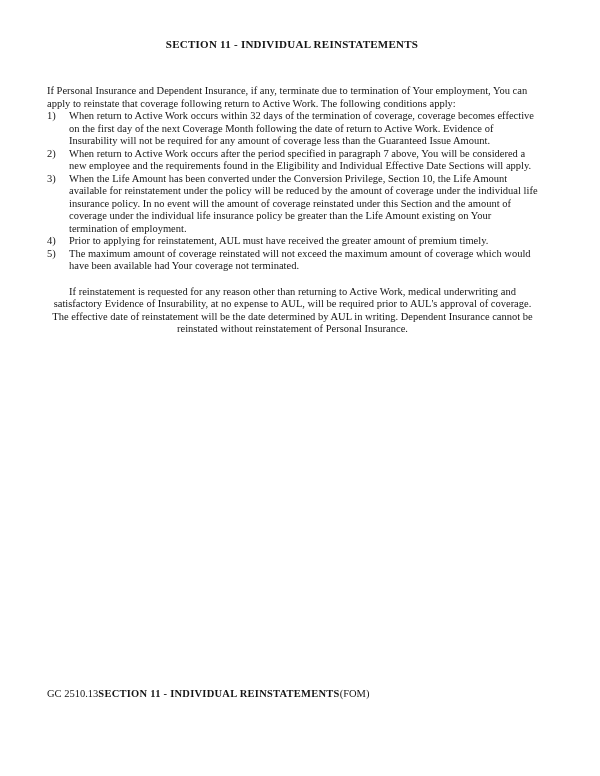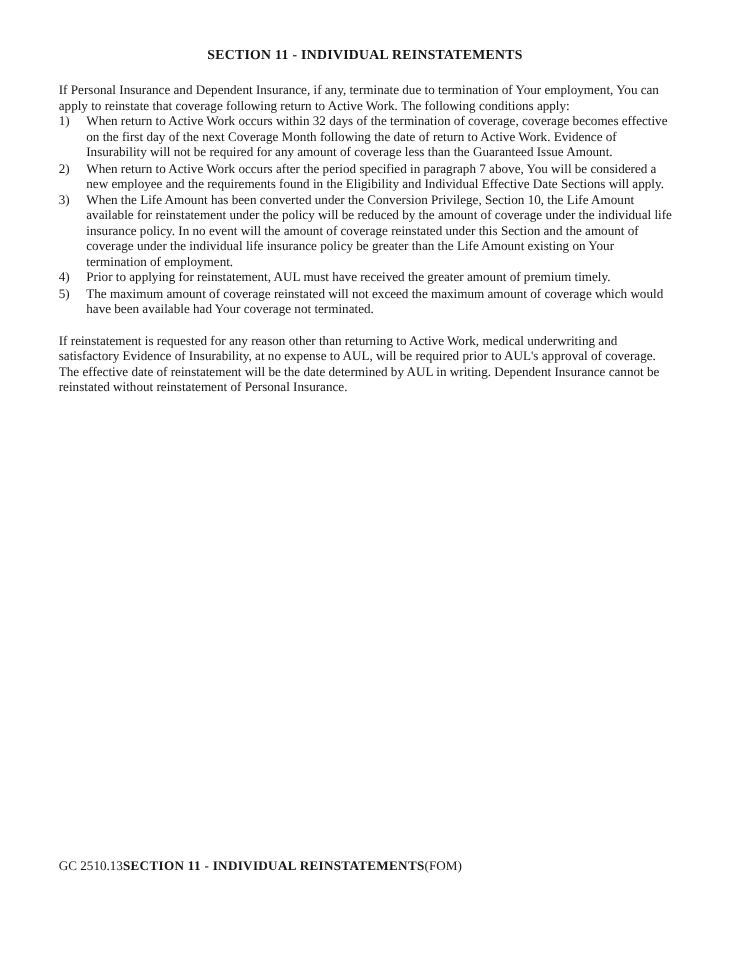--- a/index.html
+++ b/index.html
@@ -24,37 +24,38 @@
     text-align: center;
     font-weight: bold;
     font-size: 11px;
     letter-spacing: 0.25px;
     line-height: 12px;
   }
   .content {
     padding: 17px 46px 0 47px;
   }
   .paragraph {
-    margin: 0 0 0 0;
+    margin: 18px 0 0 0;
   }
   .numbered-list {
     margin: 0;
   }
   .list-item {
     display: flex;
     align-items: flex-start;
   }
   .list-item .num {
     flex: 0 0 22px;
   }
   .list-item .item-text {
     flex: 1 1 auto;
   }
   .closing {
     margin-top: 13px;
+    text-align: center;
   }
   .footer {
     position: absolute;
     left: 47px;
     right: 46px;
     top: 688px;
     display: flex;
     justify-content: flex-start;
     align-items: baseline;
   }

